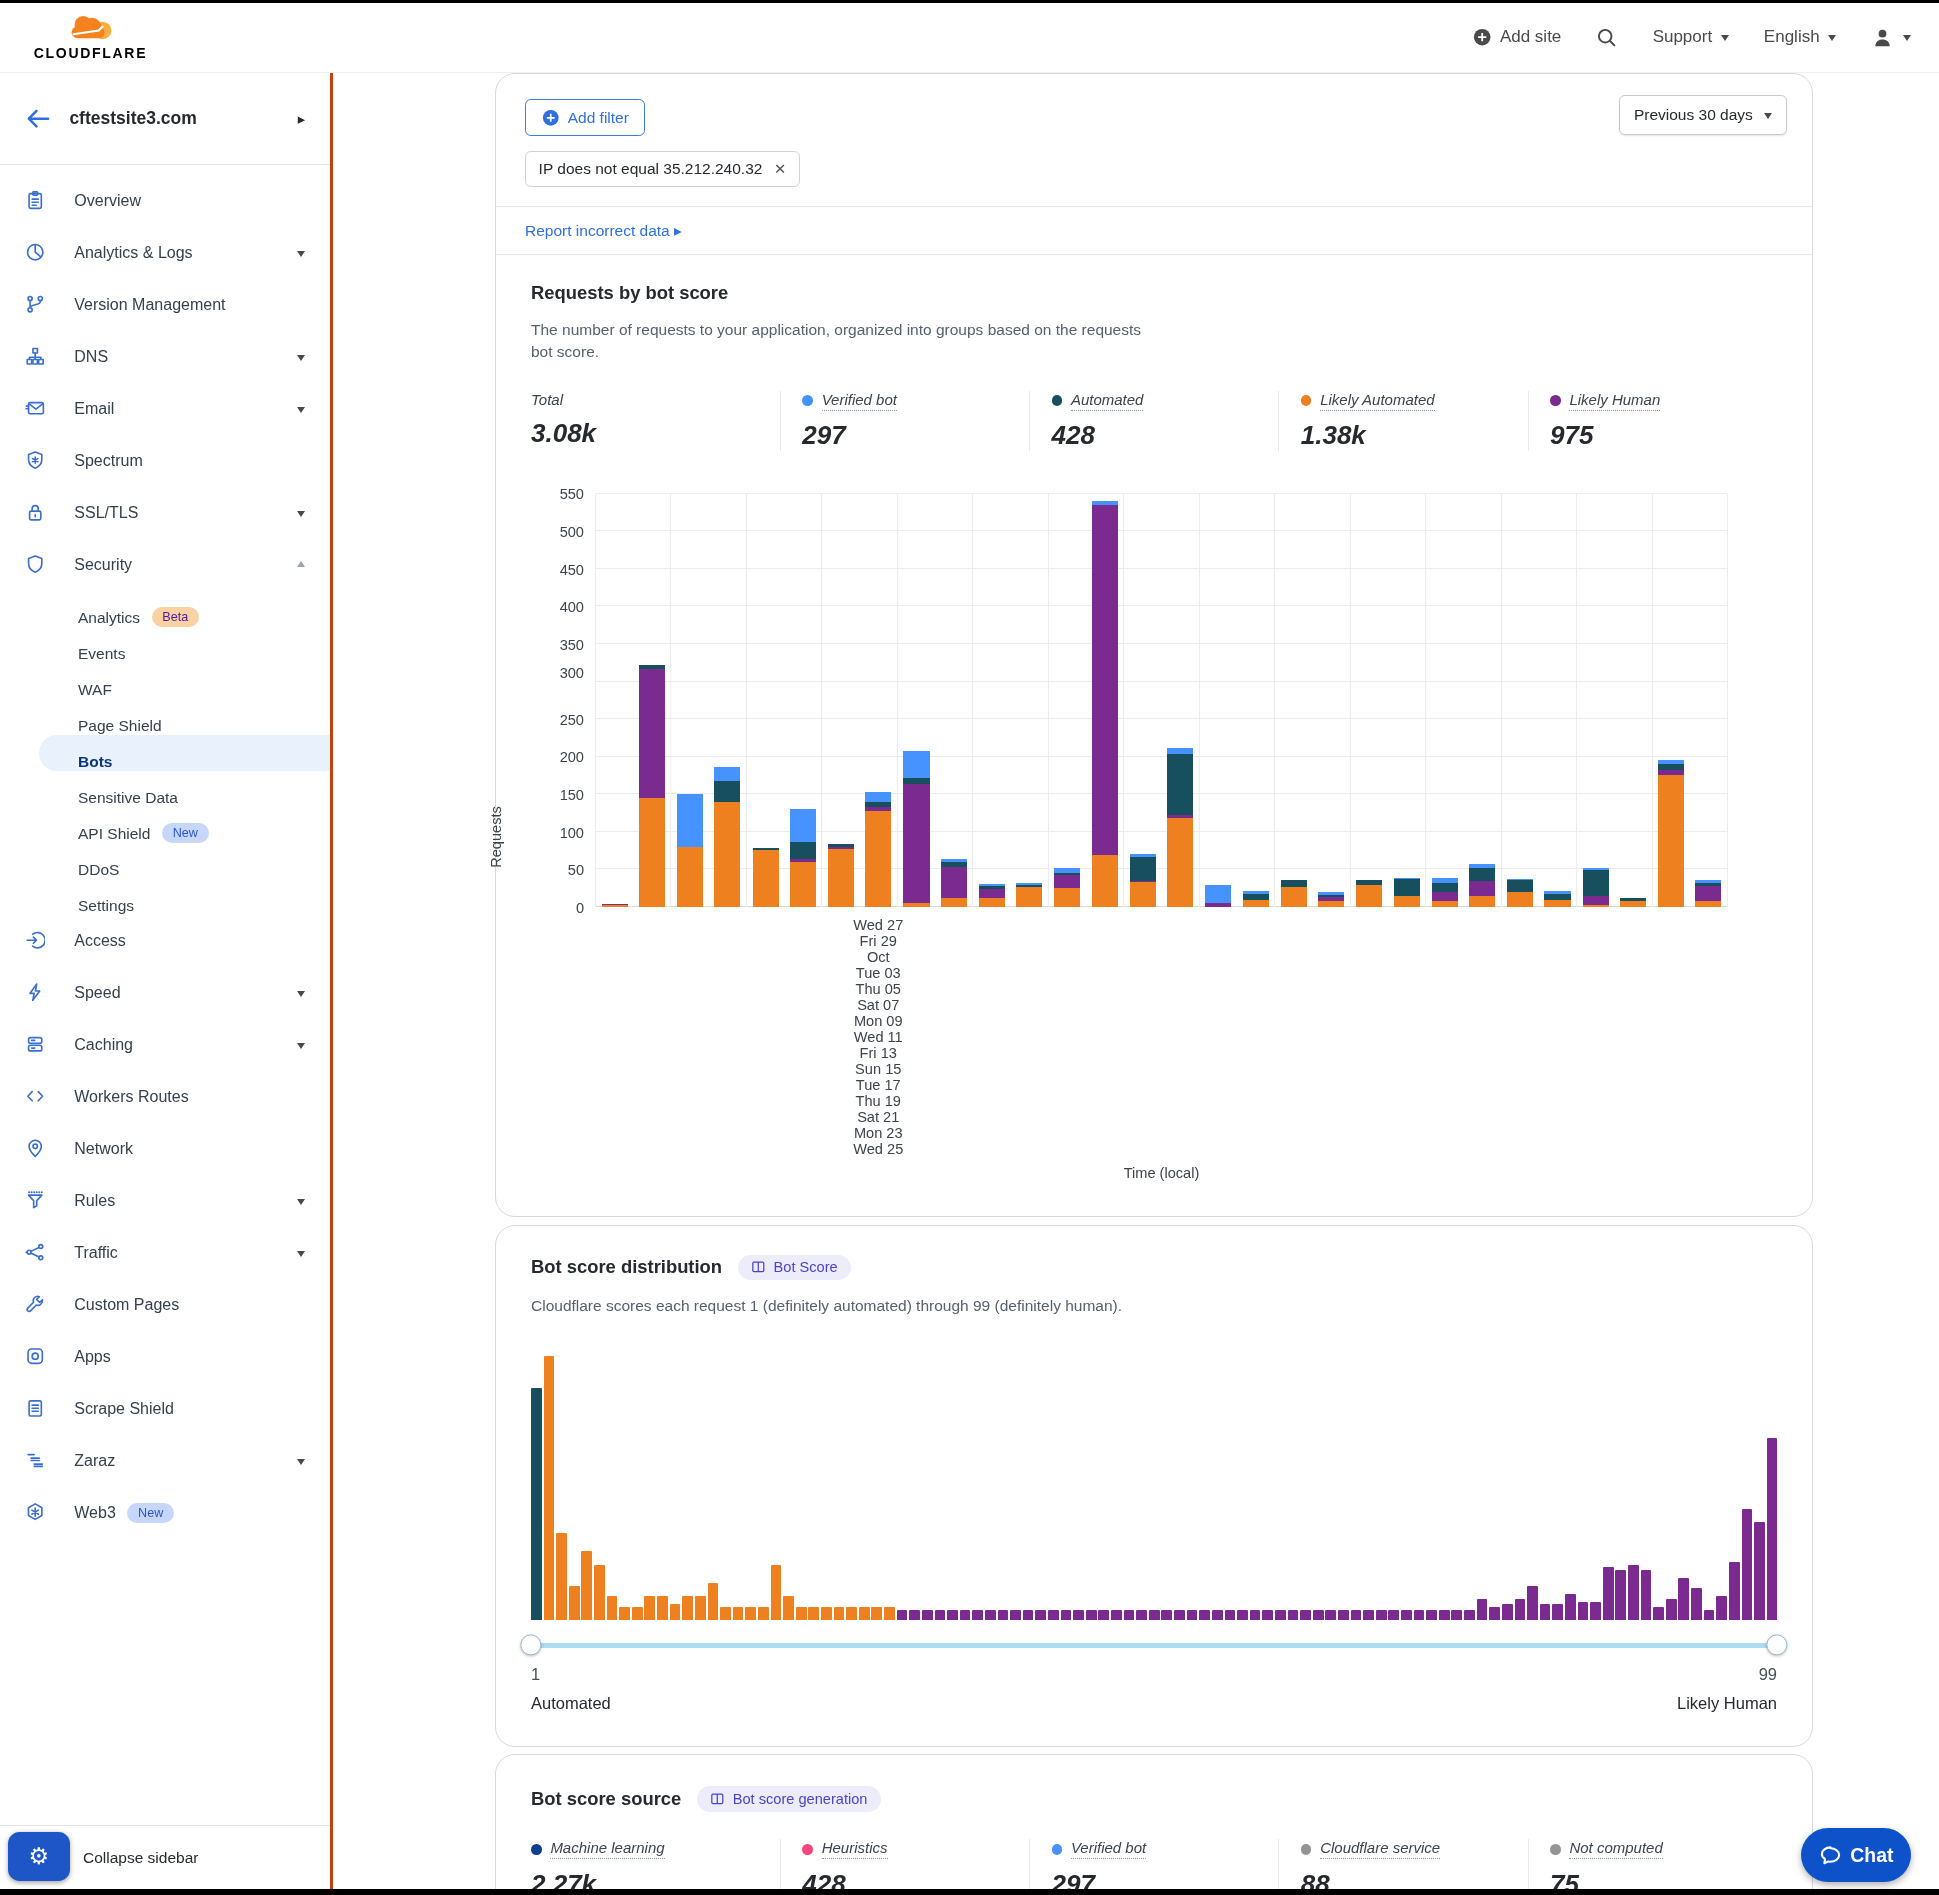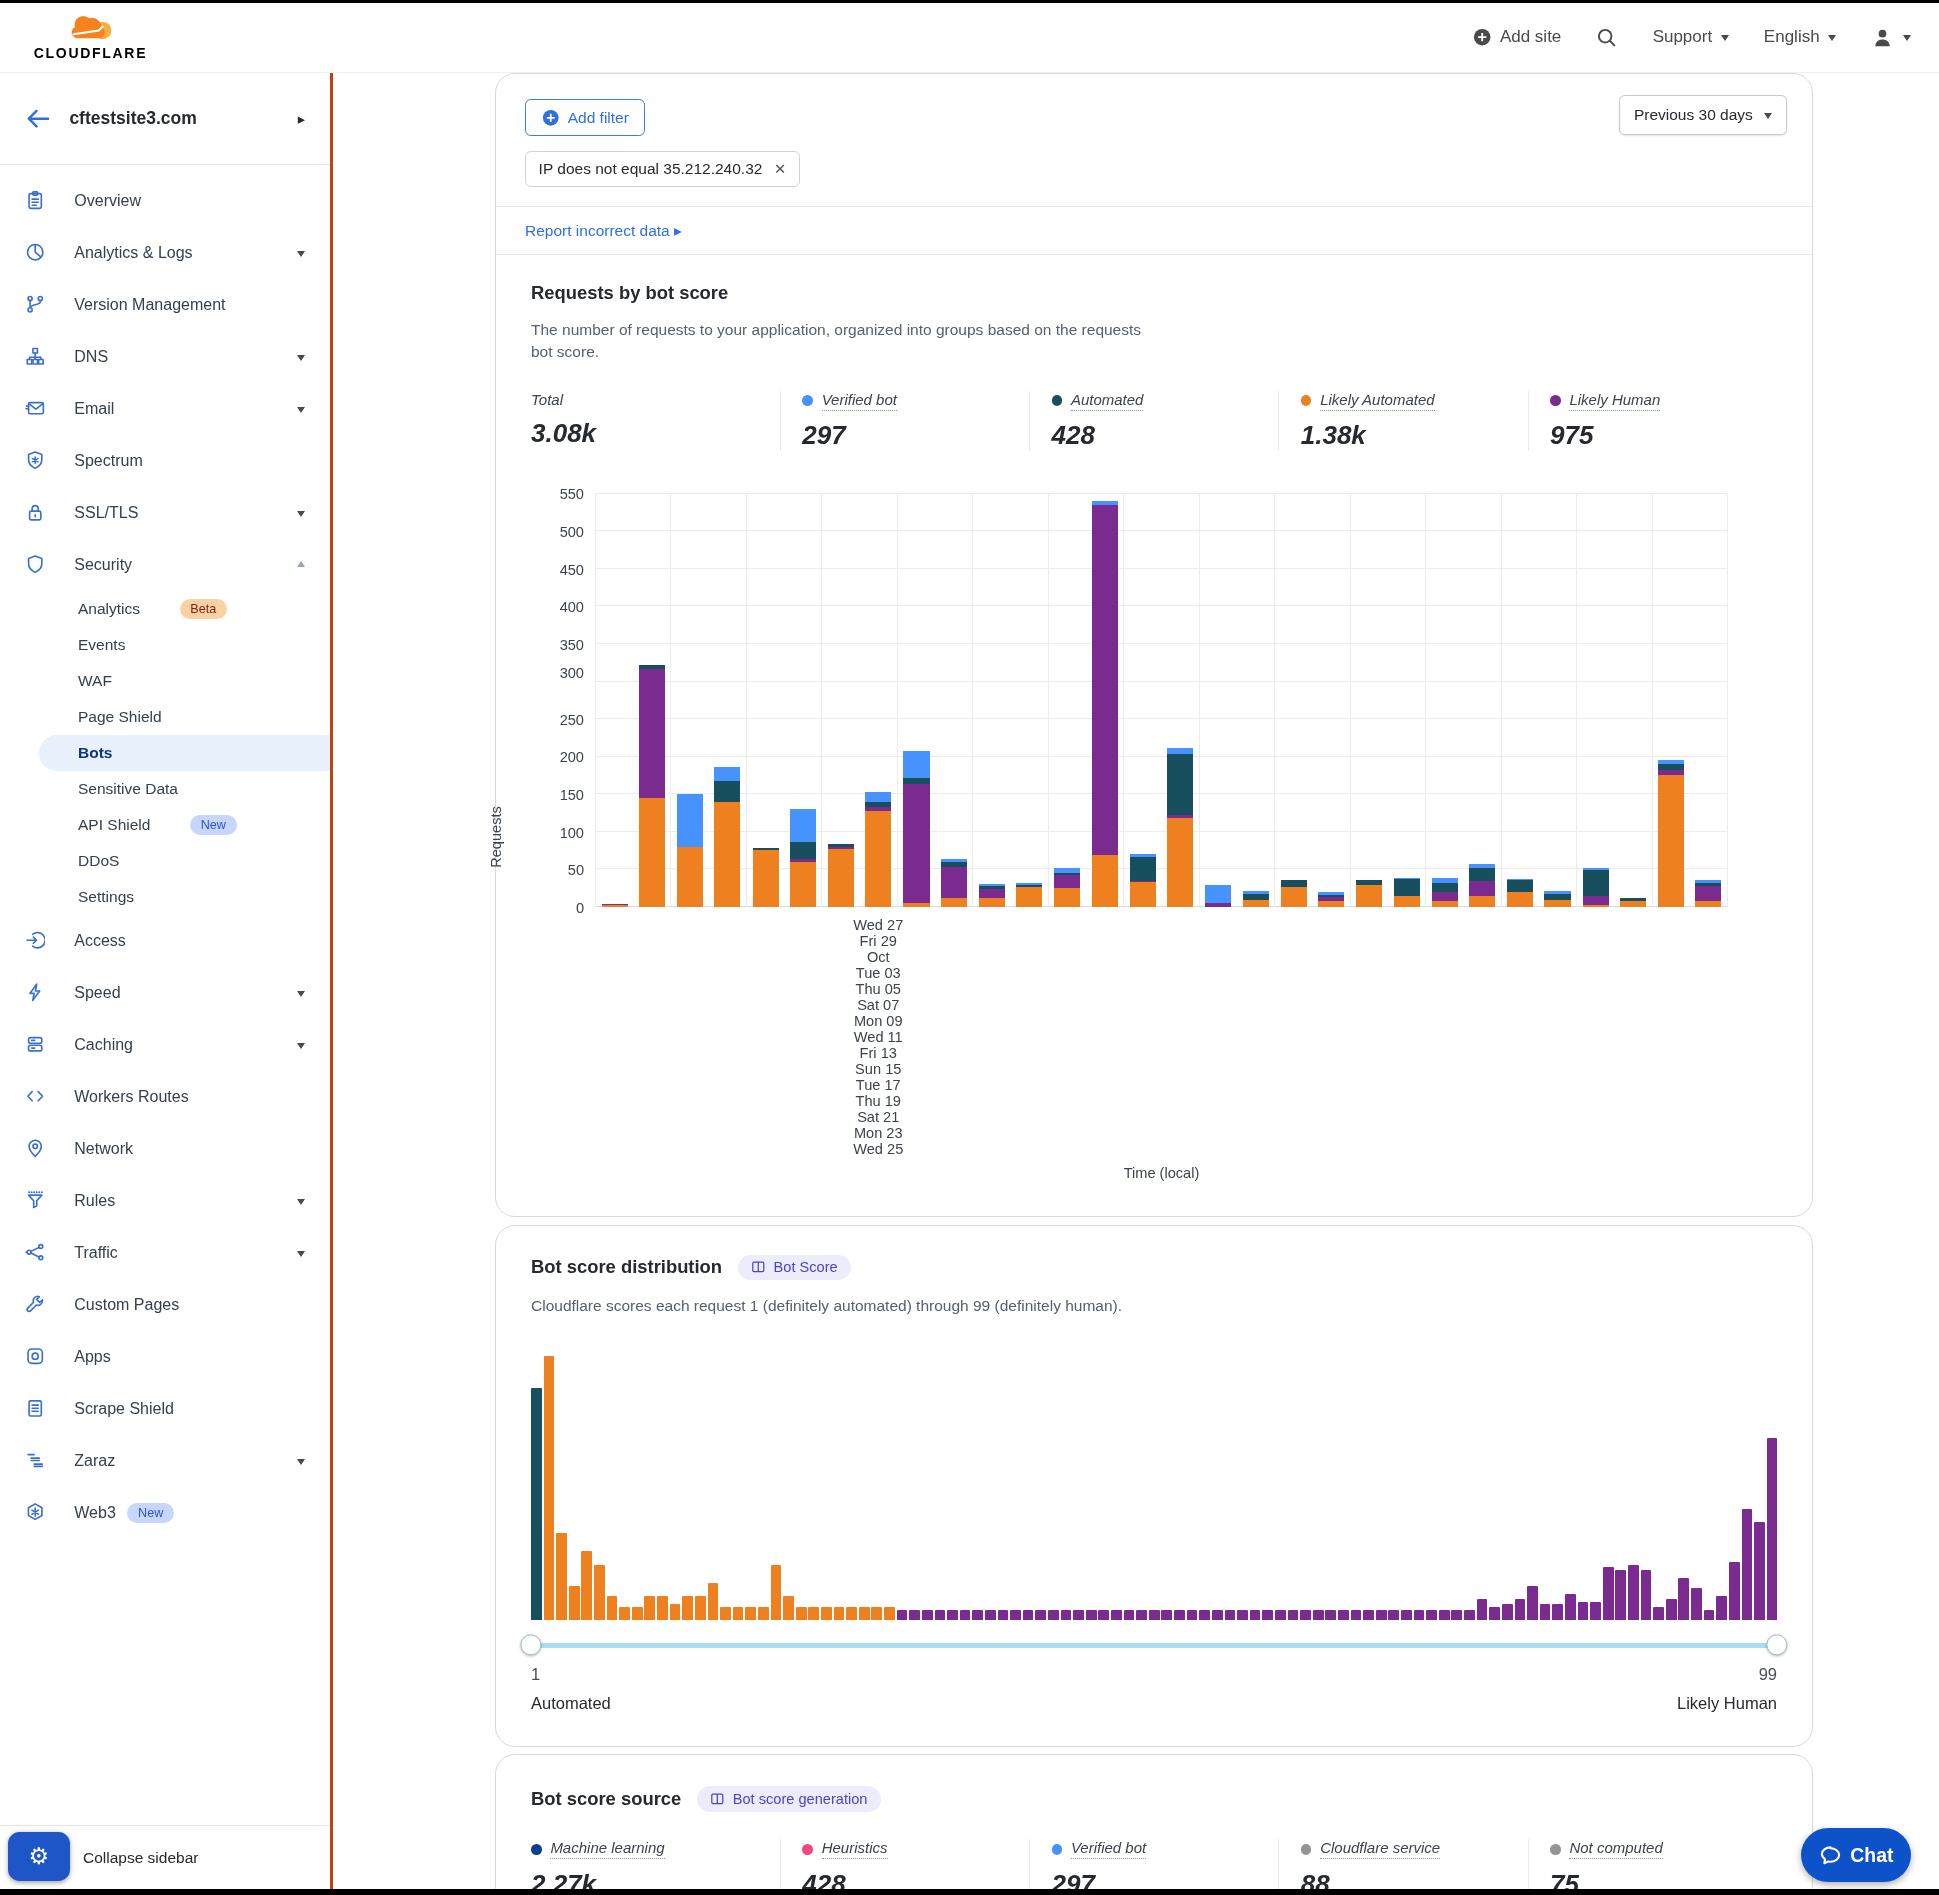--- a/index.html
+++ b/index.html
@@ -27,26 +27,26 @@
              border-right:3px solid #c2410c; z-index:30; }
   .site-row { height:92px; display:flex; align-items:center; padding:0 25px; gap:19.4px;
               border-bottom:1px solid #e5e5e5; }
   .site-name { font-size:17.5px; font-weight:700; color:#26292e; }
   .site-chev { margin-left:auto; color:#26292e; font-size:14.6px; }
   .nav { padding-top:9.7px; }
   .nav-item { height:52px; display:flex; align-items:center; padding:0 25px; cursor:pointer; }
   .nav-item .lbl { margin-left:28px; font-size:16px; color:#35404e; }
   .nav-item .icn { width:21.3px; height:21.3px; display:flex; align-items:center; }
   .nav-item .tail { margin-left:auto; }
-  .sub-item { height:36px; display:flex; align-items:center; padding-left:78px; font-size:15.5px;
-              color:#35404e; cursor:pointer;gap:28px; }
+  .sub-item { height:36px; display:flex; align-items:flex-end; padding-left:78px; font-size:15.5px;
+              color:#35404e; cursor:pointer; }
   .sub-item.selected { margin-left:39px; padding-left:39px; border-radius:21.3px 0 0 21.3px;
               background:#e8f1fc; color:#0a347c; font-weight:700; }
   .badge { margin-left:11.6px; font-size:12.6px; padding:2.9px 10.7px; border-radius:10.7px; white-space:nowrap; }
-  .badge.beta { background:#f9d1a3; color:#7f1d1d; }
+  .badge.beta { background:#f9d1a3; color:#4c1d95; }
   .badge.new { background:#c7d7fb; color:#2b55cf; }
   .collapse-row { position:absolute; left:0; right:0; bottom:0; height:64px; border-top:1px solid #e5e5e5; }
   .gear-btn { position:absolute; left:7.8px; bottom:8.7px; width:62px; height:49px; border-radius:11.6px;
               background:#1e56c8; color:#fff; display:flex; align-items:center; justify-content:center;
               font-size:23px; box-shadow:0 1.9px 5.8px rgba(0,0,0,.35); cursor:pointer; z-index:5; }
   .collapse-lbl { position:absolute; left:83px; top:50%; transform:translateY(-50%); font-size:15.5px; color:#26292e; }
 
   
   .main { position:absolute; left:333px; top:73px; right:0; bottom:5.8px; background:#fff; overflow:hidden; }
   .card { width:1318px; margin-left:162px; background:#fff; border:1px solid #d9d9d9; border-radius:20px; }

